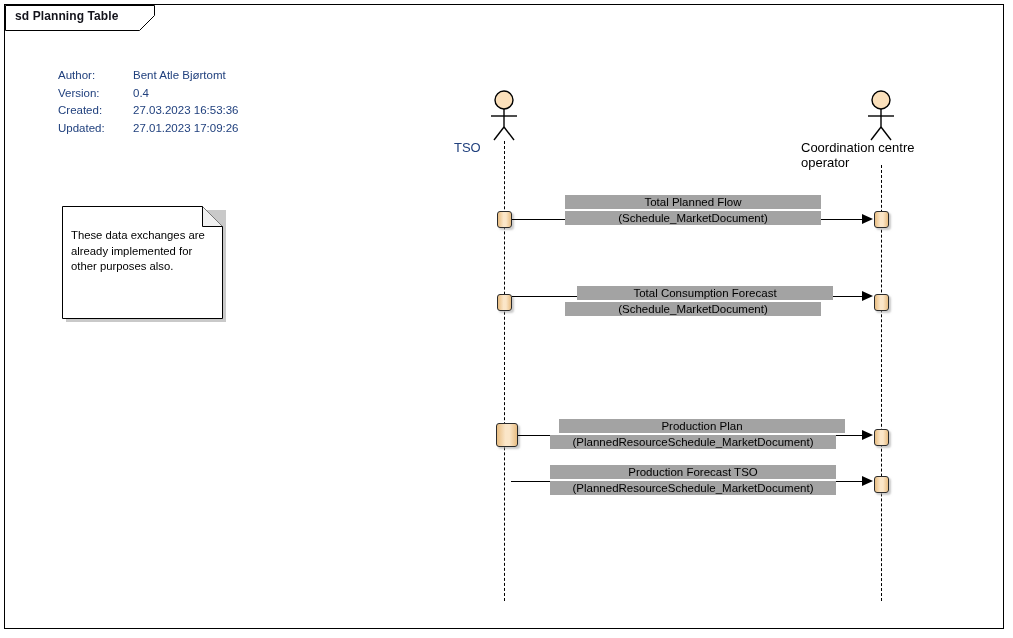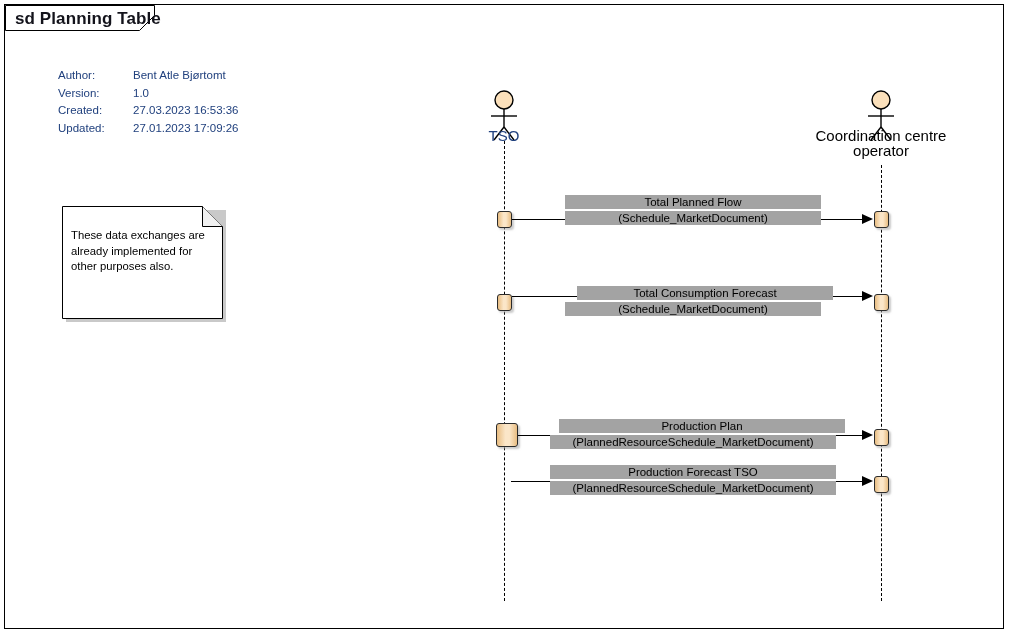--- a/index.html
+++ b/index.html
@@ -38,21 +38,21 @@
     position: absolute;
     left: 0;
     top: 0;
     width: 150px;
     height: 26px;
   }
   #frame-title-tab .tab-label {
     position: absolute;
     left: 10px;
     top: 4px;
-    font-size: 17px;
+    font-size: 12px;
     font-weight: bold;
     color: #13131b;
     white-space: nowrap;
     letter-spacing: 0.1px;
   }
 
   
   #meta-block {
     position: absolute;
     left: 53px;
@@ -108,23 +108,23 @@
   .actor {
     position: absolute;
   }
   .actor .actor-fig {
     position: absolute;
     left: 0;
     top: 0;
   }
   .actor .actor-label {
     position: absolute;
-    top: 40px;
-    text-align: center;
-    font-size: 15px;
+    top: 52px;
+    text-align: left;
+    font-size: 13px;
     line-height: 14.5px;
     white-space: pre-line;
   }
   #actor-tso {
     left: 478px;
     top: 84px;
     width: 42px;
   }
   #actor-tso .actor-label {
     left: -29px;
@@ -210,21 +210,21 @@
     <div class="tab-label">sd Planning Table</div>
   </div>
 
   <div id="meta-block">
     <div class="meta-row">
       <span class="meta-key">Author:</span>
       <span class="meta-val">Bent Atle Bjørtomt</span>
     </div>
     <div class="meta-row">
       <span class="meta-key">Version:</span>
-      <span class="meta-val">1.0</span>
+      <span class="meta-val">0.4</span>
     </div>
     <div class="meta-row">
       <span class="meta-key">Created:</span>
       <span class="meta-val">27.03.2023 16:53:36</span>
     </div>
     <div class="meta-row">
       <span class="meta-key">Updated:</span>
       <span class="meta-val">27.01.2023 17:09:26</span>
     </div>
   </div>

